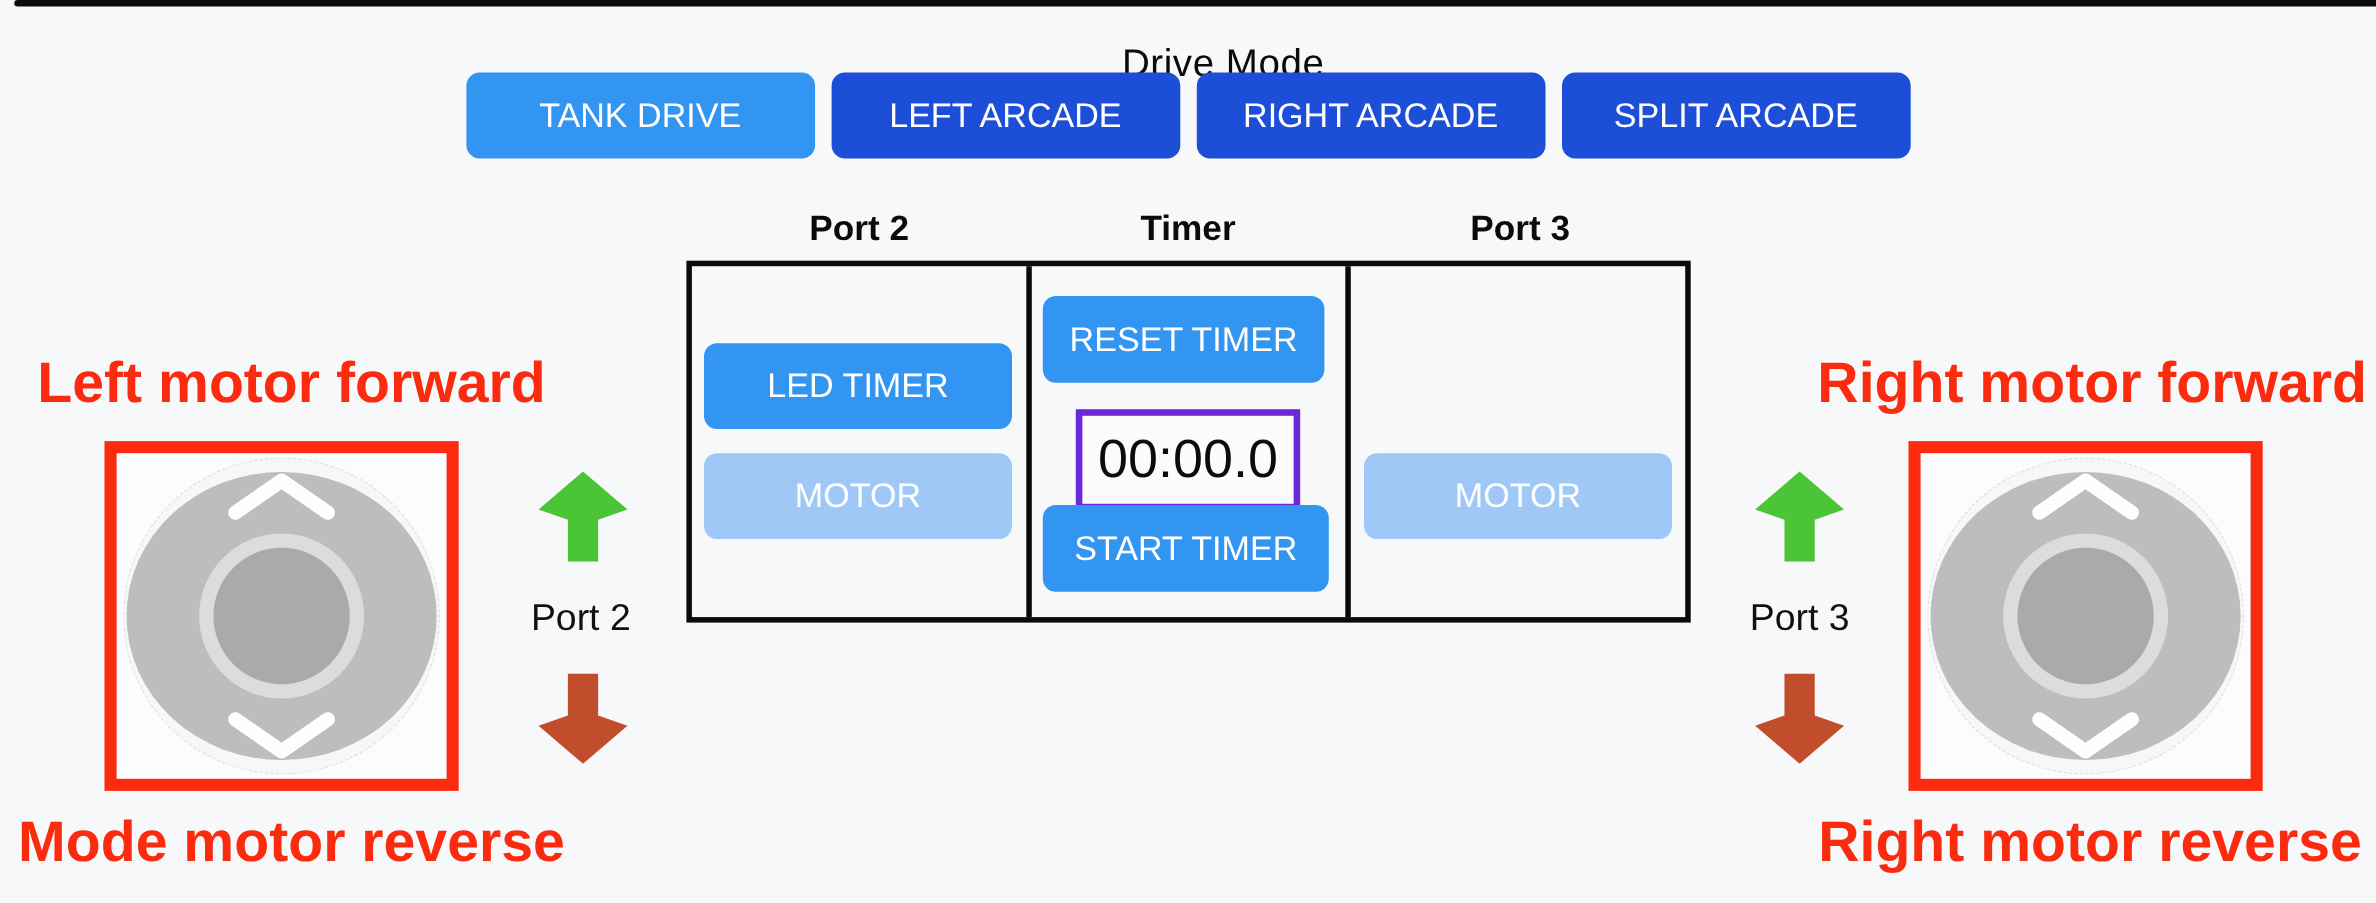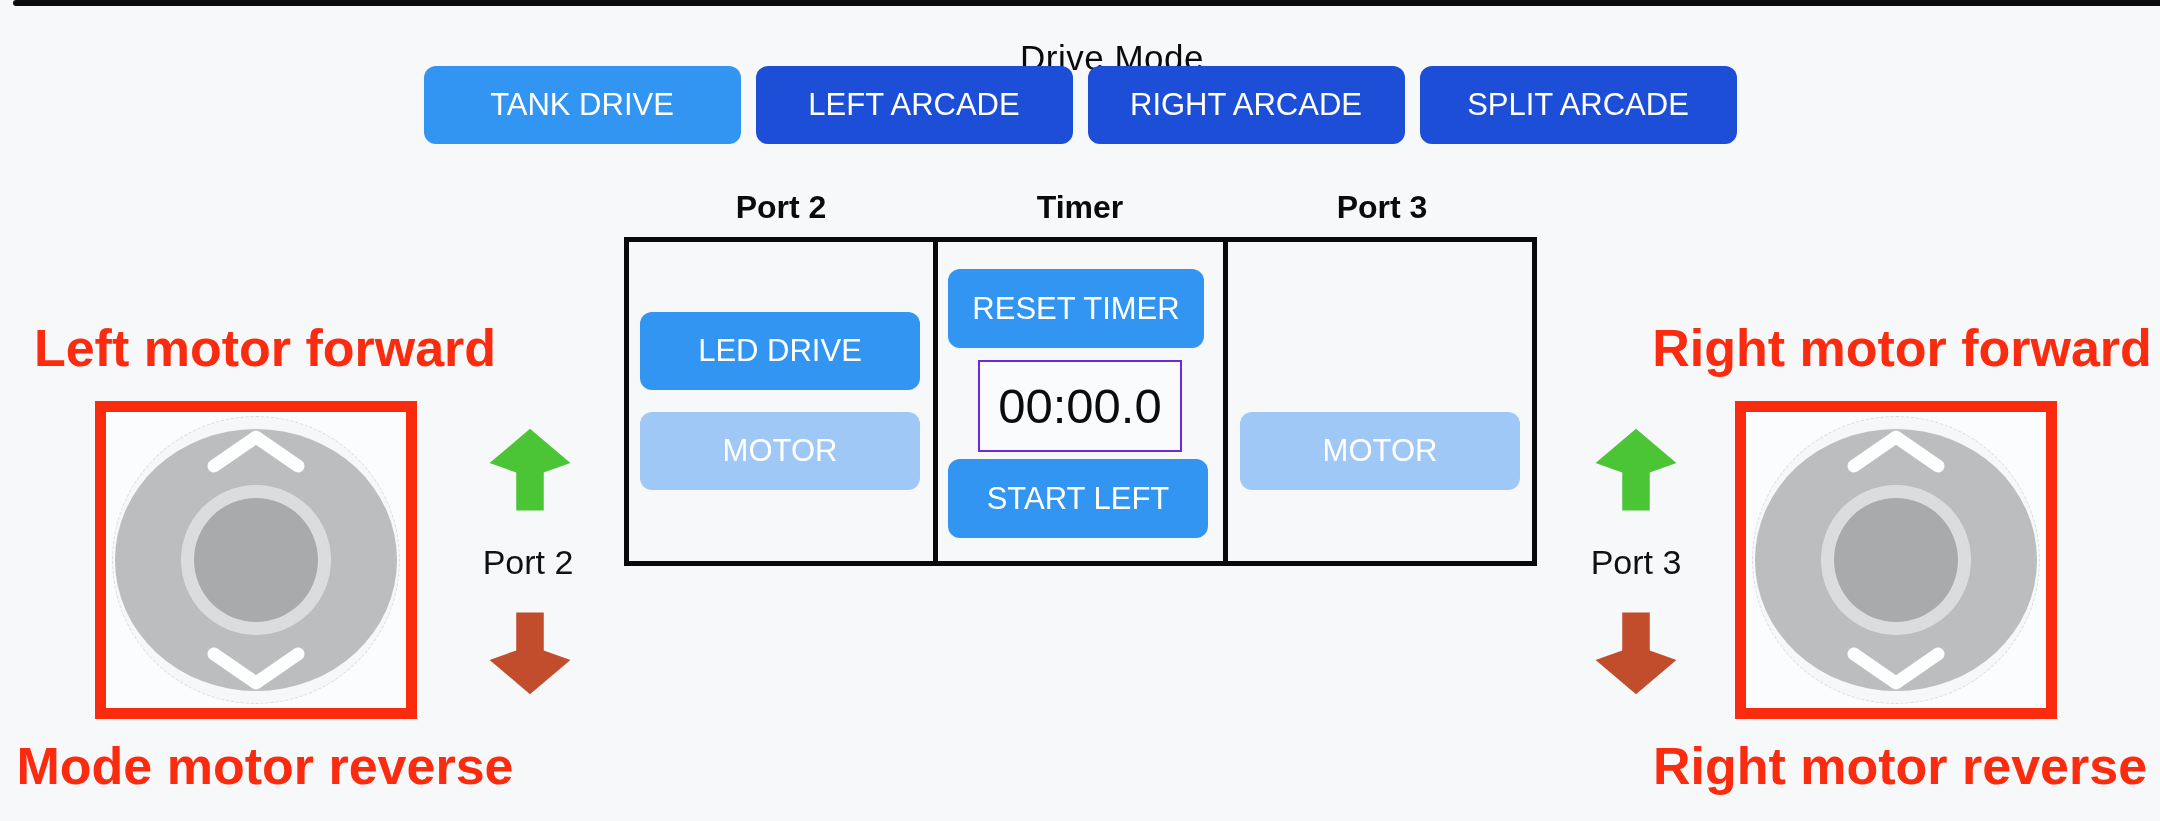--- a/index.html
+++ b/index.html
@@ -26,22 +26,22 @@
   .col-header { position:absolute; top:189px; transform:translateX(-50%);
     font-size:32px; font-weight:bold; white-space:nowrap; }
   .panel-table { position:absolute; left:624px; top:237px; width:913px; height:329px;
     border:5px solid #0a0a0a; box-sizing:border-box; }
   .v-divider { position:absolute; top:0; bottom:0; width:5px; background:#0a0a0a; }
   .ui-btn { position:absolute; border:none; border-radius:12px; color:#ffffff;
     font-size:31px; font-family:inherit; cursor:pointer;
     display:flex; align-items:center; justify-content:center; }
   .btn-active   { background:#3295f2; }
   .btn-inactive { background:#9fc8f7; }
-  .timer-display { position:absolute; left:349px; top:118px; width:204px; height:92px;
-    border:2px solid #6d28d9; box-sizing:border-box; background:#fafbfc;
+  .timer-display { position:absolute; left:349px; top:130px; width:204px; height:92px;
+    border:6px solid #6d28d9; box-sizing:border-box; background:#fafbfc;
     display:flex; align-items:center; justify-content:center; font-size:49px; color:#0c0c0c; }
 
   
   .annot-label { position:absolute; transform:translateX(-50%); font-size:52px; font-weight:bold;
     color:#fa2b0e; white-space:nowrap; }
   .port-label { position:absolute; transform:translateX(-50%); font-size:34px; color:#111111; white-space:nowrap; }
 
   
   .annot-square { position:absolute; width:322px; height:318px; box-sizing:border-box;
     border:11px solid #fa2b0e; background:#fbfcfd; }
@@ -74,26 +74,26 @@
 </div>
 
 <div class="col-header" style="left:781px;">Port 2</div>
 <div class="col-header" style="left:1080px;">Timer</div>
 <div class="col-header" style="left:1382px;">Port 3</div>
 
 <div class="panel-table">
   <div class="v-divider" style="left:304px;"></div>
   <div class="v-divider" style="left:594px;"></div>
 
-  <button class="ui-btn btn-active" style="left:11px;  top:70px;  width:280px; height:78px;">LED DRIVE</button>
+  <button class="ui-btn btn-active" style="left:11px;  top:70px;  width:280px; height:78px;">LED TIMER</button>
   <button class="ui-btn btn-inactive" style="left:11px;  top:170px; width:280px; height:78px;">MOTOR</button>
 
   <button class="ui-btn btn-active" style="left:319px; top:27px;  width:256px; height:79px;">RESET TIMER</button>
   <div class="timer-display">00:00.0</div>
-  <button class="ui-btn btn-active" style="left:319px; top:217px; width:260px; height:79px;">START LEFT</button>
+  <button class="ui-btn btn-active" style="left:319px; top:217px; width:260px; height:79px;">START TIMER</button>
 
   <button class="ui-btn btn-inactive" style="left:611px; top:170px; width:280px; height:78px;">MOTOR</button>
 </div>
 
 <div class="annot-label" style="left:265px; top:318px;">Left motor forward</div>
 
 <div class="annot-square" style="left:95px; top:401px;">
   <div class="joystick">
     <div class="joy-outer"></div>
     <div class="joy-gray"></div>

